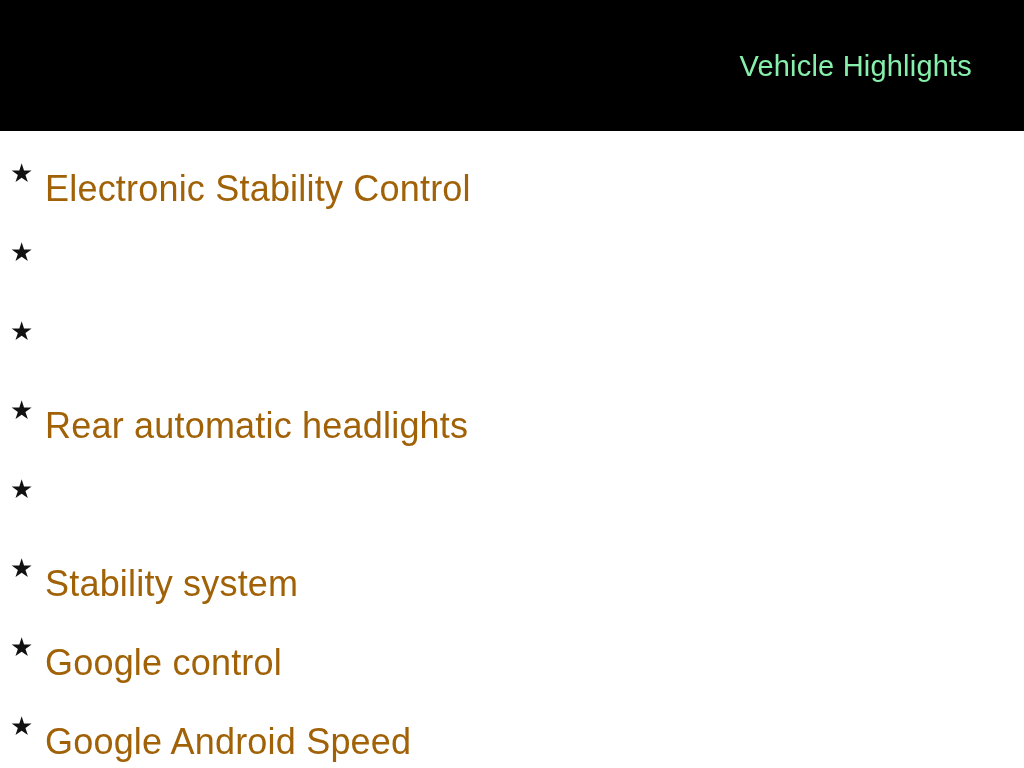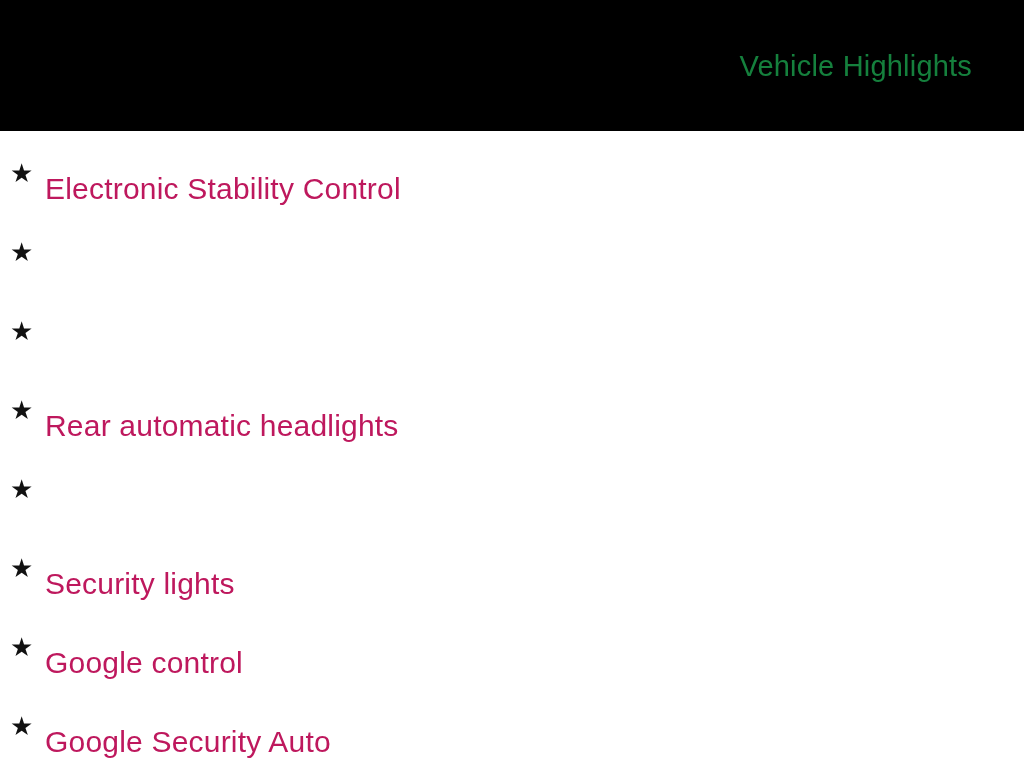--- a/index.html
+++ b/index.html
@@ -25,21 +25,21 @@
     top: 0;
     width: 1024px;
     height: 131px;
     background: #000000;
   }
   .header-title {
     position: absolute;
     top: 50%;
     right: 52px;
     transform: translateY(-50%);
-    color: #15803d;
+    color: #86efac;
     font-size: 29px;
     font-weight: 400;
     letter-spacing: 0.2px;
     white-space: nowrap;
   }
   .highlights-list {
     position: absolute;
     left: 0;
     top: 131px;
     width: 1024px;
@@ -56,22 +56,22 @@
   }
   .star {
     width: 35px;
     flex: 0 0 35px;
     font-size: 26px;
     line-height: 1;
     color: #111111;
     text-align: left;
   }
   .item-label {
-    font-size: 30px;
-    color: #be185d;
+    font-size: 36px;
+    color: #a16207;
     letter-spacing: 0.2px;
     white-space: nowrap;
     margin-top: 32px;
   }
 </style>
 </head>
 <body>
 
 <div class="page">
 
@@ -98,27 +98,27 @@
         <span class="star">★</span>
         <span class="item-label">Rear automatic headlights</span>
       </li>
 
       <li class="highlight-row">
         <span class="star">★</span>
       </li>
 
       <li class="highlight-row">
         <span class="star">★</span>
-        <span class="item-label">Security lights</span>
+        <span class="item-label">Stability system</span>
       </li>
 
       <li class="highlight-row">
         <span class="star">★</span>
         <span class="item-label">Google control</span>
       </li>
 
       <li class="highlight-row">
         <span class="star">★</span>
-        <span class="item-label">Google Security Auto</span>
+        <span class="item-label">Google Android Speed</span>
       </li>
     </ul>
 
 </div>
 
 </body></html>

